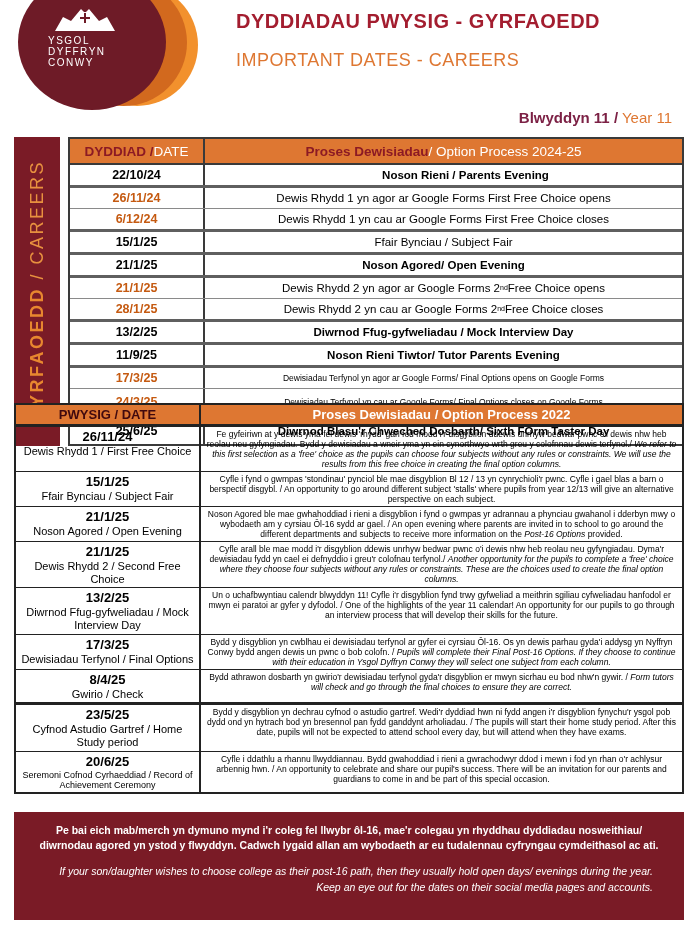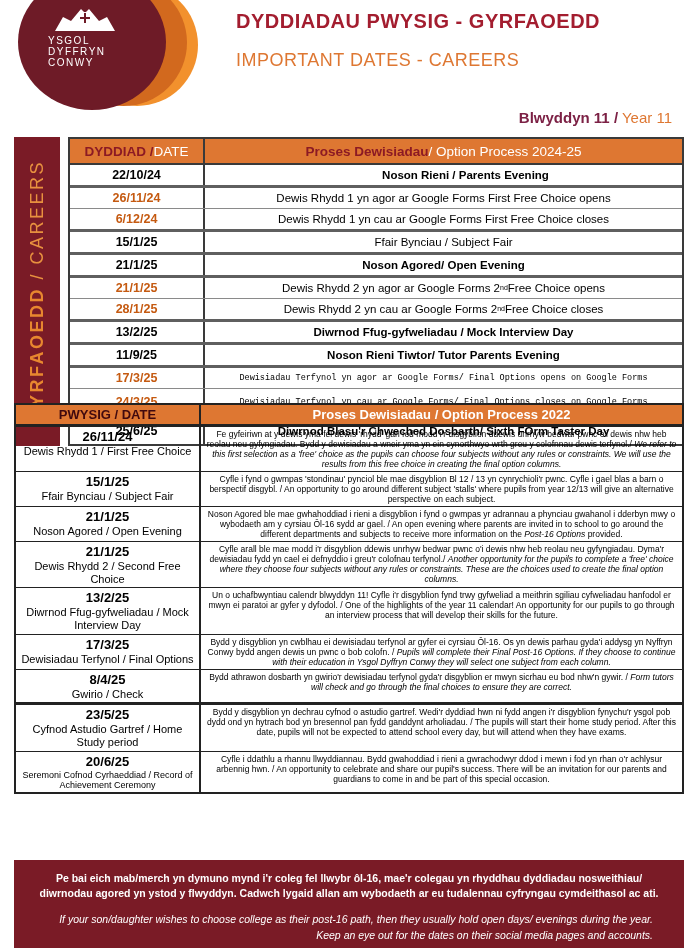--- a/index.html
+++ b/index.html
@@ -35,39 +35,39 @@
   .h-cy{color:#8C1A24;font-weight:bold;}
   .h-wh{color:#fff;font-weight:400;}
   .t1-row{display:grid;grid-template-columns:135px 1fr;border-top:1px solid #8a8a8a;}
   .t1-row.grp{border-top:3px solid #5f5f5f;}
   .t1-row:first-of-type{border-top:none;gap:44px;}
   .t1 .cell{display:flex;align-items:center;justify-content:center;min-height:18px;padding:1px 4px;text-align:center;}
   .t1 .date{border-right:2px solid #3a3a3a;font-weight:bold;font-size:12.5px;}
   .t1 .date.orange{color:#C55A11;}
   .t1 .event{font-size:11.5px;}
   .t1 .event.b{font-weight:bold;}
-  .t1 .event.sm{font-size:8.5px;font-family:Liberation Mono, monospace;}
+  .t1 .event.sm{font-size:8.5px;}
   .t1 .event.tall{min-height:24px;}
   .t1 sup{font-size:7px;line-height:0;}
   
   .t2{position:absolute;left:14px;top:403px;width:666px;border:2px solid #222;}
   .t2-head{display:grid;grid-template-columns:185px 1fr;background:#DE7732;border-bottom:2px solid #222;}
   .t2-head .hc{display:flex;align-items:center;justify-content:center;min-height:19px;font-size:13px;font-weight:bold;}
   .t2-head .hc1{border-right:2px solid #222;color:#40090E;}
   .t2-head .hc2{color:#fff;}
   .t2-row{display:grid;grid-template-columns:185px 1fr;border-top:1.5px solid #222;}
   .t2-row.grp{border-top:3.5px solid #222;}
   .t2-left{border-right:2px solid #222;display:flex;flex-direction:column;align-items:center;justify-content:flex-start;text-align:center;padding:2px 4px;}
   .t2-date{font-weight:bold;font-size:13px;}
   .t2-label{font-size:11px;line-height:1.15;margin-top:1px;}
   .t2-label.sm{font-size:9px;}
   .t2-desc{font-size:8.5px;line-height:1.18;text-align:center;padding:2px 5px;}
   .t2-desc .it{font-style:italic;}
   
-  .footnote{position:absolute;left:14px;top:860px;width:670px;height:88px;background:#7A1B26;color:#fff;box-sizing:border-box;padding:11px 20px;}
+  .footnote{position:absolute;left:14px;top:812px;width:670px;height:108px;background:#7A1B26;color:#fff;box-sizing:border-box;padding:11px 20px;}
   .fn-cy{font-weight:bold;font-size:10.5px;line-height:1.45;text-align:center;margin:0 0 9px 0;}
   .fn-en{font-style:italic;font-size:10.5px;line-height:1.45;text-align:right;margin:11px;}
 </style>
 </head>
 <body>
 
 <div class="logo-wrap">
   <div class="circ c-light"></div>
   <div class="circ c-dark"></div>
   <div class="circ c-maroon"></div>

